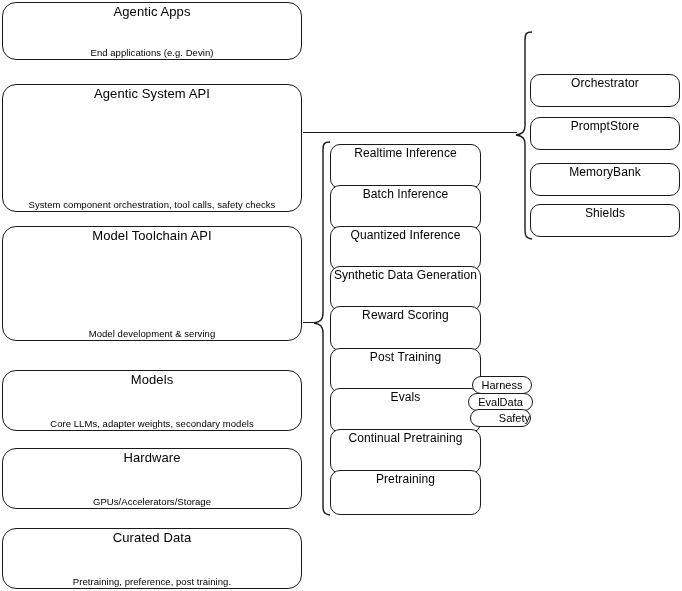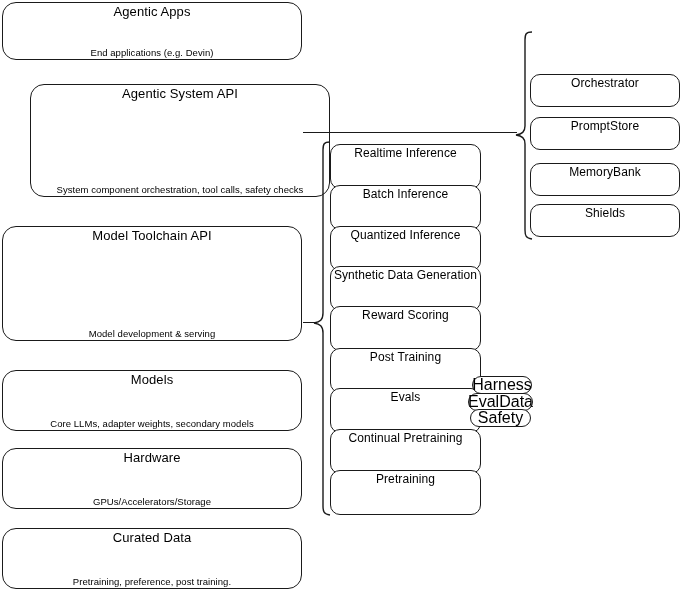--- a/index.html
+++ b/index.html
@@ -56,21 +56,21 @@
   .right-box .title { font-size: 12px; }
   .pill {
     position: absolute;
     box-sizing: border-box;
     border: 1.4px solid #1a1a1a;
     border-radius: 999px;
     background: #ffffff;
     display: flex;
     align-items: center;
     justify-content: center;
-    font-size: 16px;
+    font-size: 11px;
     color: #000000;
     height: 18px;
   }
   .conn {
     position: absolute;
     background: #1a1a1a;
   }
   svg.brace {
     position: absolute;
     overflow: visible;
@@ -84,21 +84,21 @@
 </head>
 <body>
 
 <div id="canvas">
 
   <div class="box layer-box" style="top:2px;height:58px;">
     <div class="title">Agentic Apps</div>
     <div class="subtitle">End applications (e.g. Devin)</div>
   </div>
 
-  <div class="box layer-box" style="top:84px;height:113px;margin-left:28px;">
+  <div class="box layer-box" style="top:84px;height:128px;">
     <div class="title">Agentic System API</div>
     <div class="subtitle">System component orchestration, tool calls, safety checks</div>
   </div>
 
   <div class="box layer-box" style="top:226px;height:115px;">
     <div class="title">Model Toolchain API</div>
     <div class="subtitle">Model development &amp; serving</div>
   </div>
 
   <div class="box layer-box" style="top:370px;height:61px;">
@@ -151,21 +151,21 @@
   <div class="box mid-box" style="top:470px;">
     <div class="title">Pretraining</div>
   </div>
 
   <div class="pill" style="left:472px;top:376px;width:60px;">
     <span>Harness</span>
   </div>
   <div class="pill" style="left:468px;top:393px;width:65px;">
     <span>EvalData</span>
   </div>
-  <div class="pill" style="left:470px;top:409px;width:61px;">
+  <div class="pill" style="left:470px;top:409px;width:61px;justify-content:flex-end;">
     <span>Safety</span>
   </div>
 
   <svg class="brace" style="left:515px;top:30px;" width="20" height="214" viewBox="0 0 20 214">
     <path d="M17 2 C 11 2, 10 4, 10 10 L 10 96 C 10 102, 7 104, 1 105 C 7 106, 10 108, 10 114 L 10 200 C 10 206, 11 208, 17 209"></path>
   </svg>
 
   <div class="box right-box" style="top:74px;">
     <div class="title">Orchestrator</div>
   </div>

